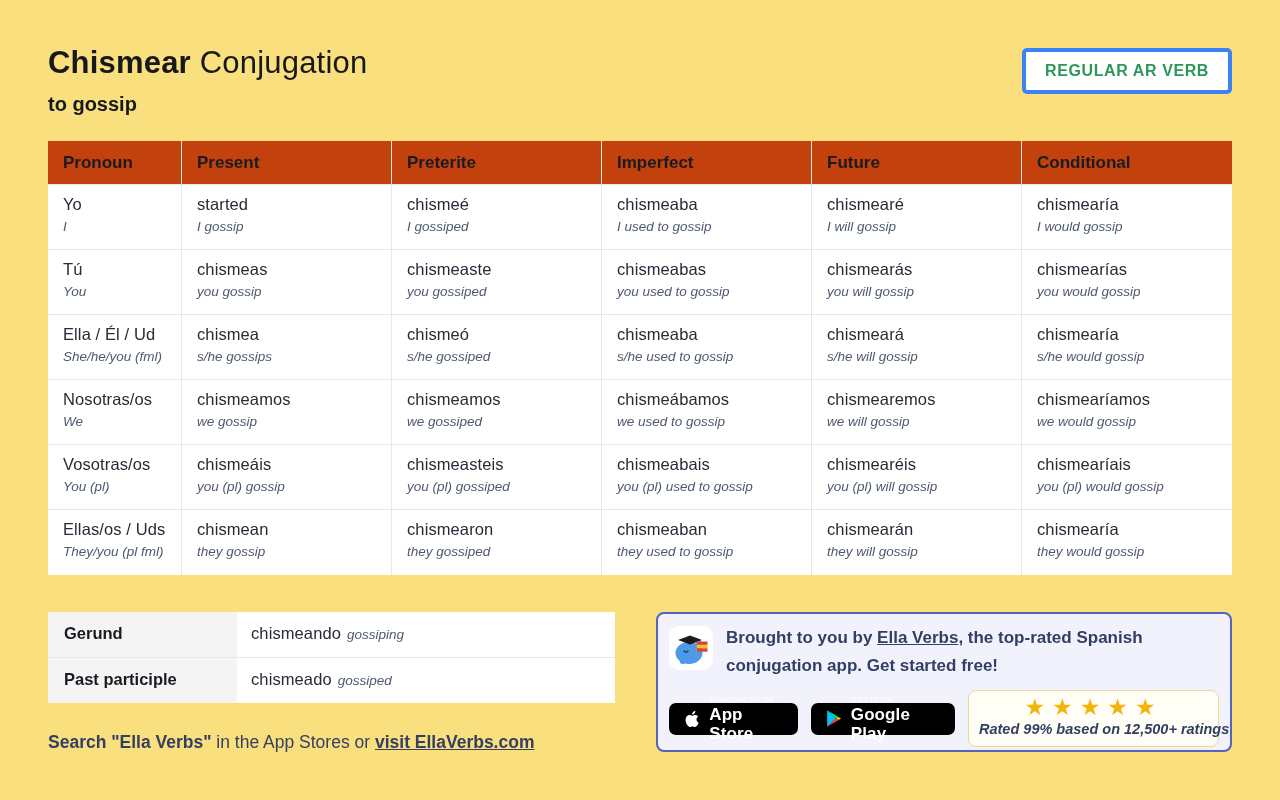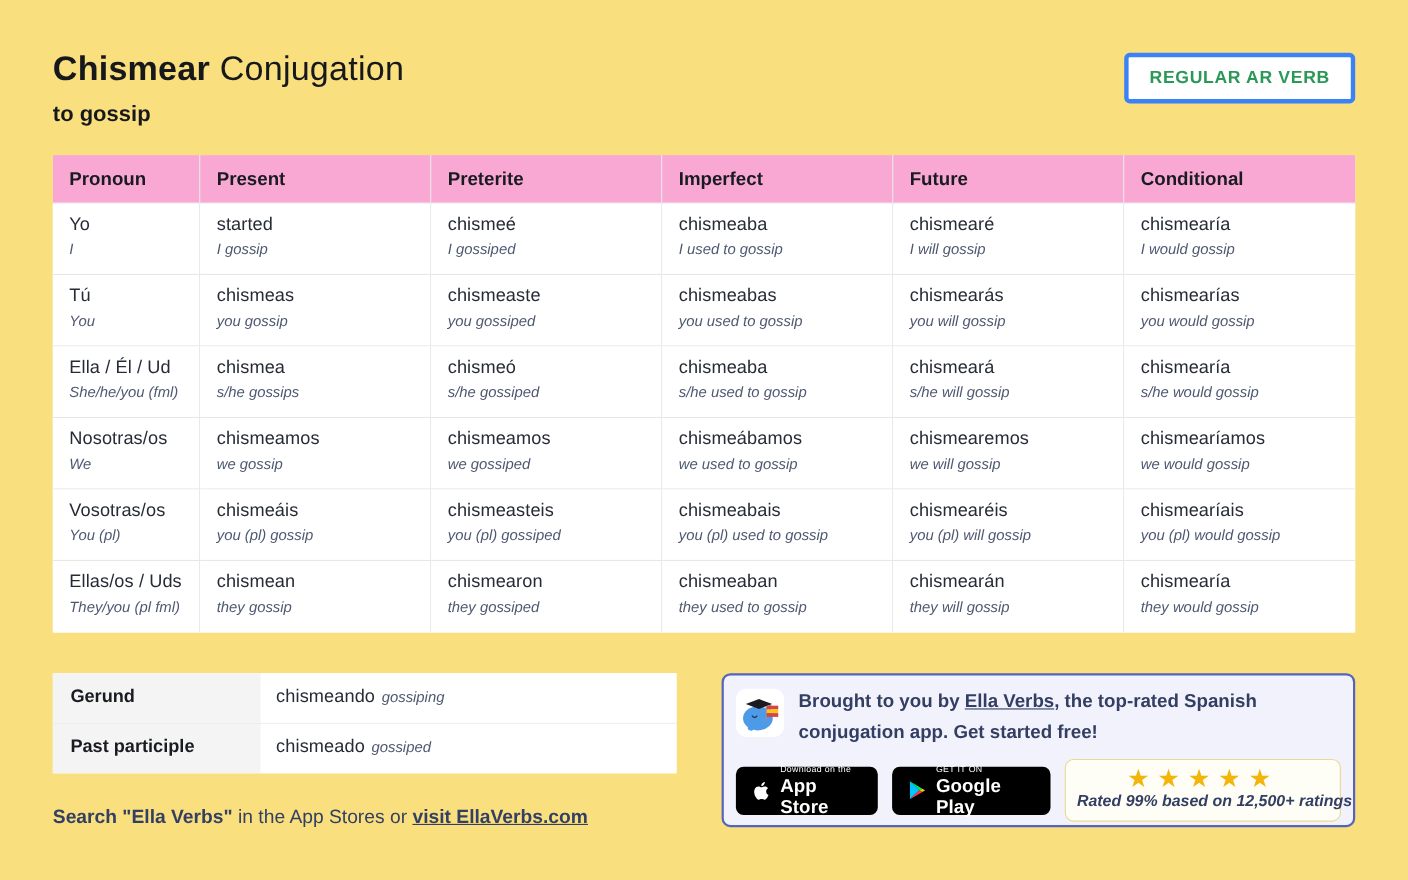--- a/index.html
+++ b/index.html
@@ -13,21 +13,21 @@
   .subtitle{font-size:20px;font-weight:600;color:#17181C;margin-top:11px;}
   .verb-badge{box-sizing:border-box;margin-top:4px;background:#FFFFFF;border:4px solid #3b82f6;border-radius:5px;
     color:#2B9858;font-size:16px;font-weight:700;letter-spacing:.6px;padding:10px 19px;cursor:pointer;}
 
   
   .conj-table{margin-top:25px;width:1184px;background:#FFFFFF;}
   .trow{display:grid;grid-template-columns:134px repeat(5,210px);}
   .tcell{box-sizing:border-box;border-right:1px solid #E7E7E8;border-bottom:1px solid #E7E7E8;padding:10px 15px 0;}
   .trow .tcell:last-child{border-right:none;}
   .trow:last-child .tcell{border-bottom:none;}
-  .thead .tcell{background:#f9a8d4;height:44px;padding:12px 15px 0;font-weight:700;font-size:17px;color:#191B21;}
+  .thead .tcell{background:#c2410c;height:44px;padding:12px 15px 0;font-weight:700;font-size:17px;color:#191B21;}
   .tbody .tcell{height:65px;background:#fff;}
   .form{font-size:16.5px;font-weight:500;color:#262B36;letter-spacing:.1px;}
   .trans{font-size:13.5px;font-style:italic;color:#4E5870;margin-top:5px;}
 
   
   .bottom{display:flex;align-items:flex-start;margin-top:37px;gap:41px;}
   .bottom-left{width:567px;}
   .forms-table{width:567px;background:#fff;}
   .forms-row{display:flex;height:45px;}
   .forms-row + .forms-row{border-top:1px solid #E7E7E8;}
@@ -41,21 +41,21 @@
   .footer-link{color:#343F64;font-weight:800;text-decoration:underline;cursor:pointer;}
 
   
   .promo{box-sizing:border-box;width:576px;height:140px;border:2px solid #5463BE;border-radius:8px;
     background:#F1F2FB;padding:12px 11px;}
   .promo-top{display:flex;gap:13px;align-items:flex-start;}
   .mascot{width:44px;height:44px;flex:0 0 44px;}
   .promo-text{font-size:17px;font-weight:700;color:#333E63;line-height:27.5px;margin-top:-2px;}
   .promo-text .app-name{text-decoration:underline;cursor:pointer;}
   .promo-bottom{display:flex;align-items:center;margin-top:11px;gap:13px;}
-  .store-badge{box-sizing:border-box;height:44px;background:#000;border-radius:7px;display:flex;align-items:center;
+  .store-badge{box-sizing:border-box;height:32px;background:#000;border-radius:7px;display:flex;align-items:center;
     padding:0 13px;gap:8px;color:#fff;cursor:pointer;}
   .badge-lines{display:flex;flex-direction:column;justify-content:center;}
   .badge-small{font-size:8px;letter-spacing:.3px;line-height:10px;}
   .badge-big{font-size:17px;font-weight:600;line-height:19px;letter-spacing:.1px;}
   .rating-box{box-sizing:border-box;margin-left:auto;width:251px;height:57px;background:#FFFEF6;
     border:1px solid #EBD891;border-radius:8px;text-align:center;padding:3px 10px 0;}
   .stars{color:#F2B50C;font-size:23px;letter-spacing:7px;line-height:26px;white-space:nowrap;}
   .rating-text{font-size:14.5px;font-style:italic;font-weight:600;color:#333E63;margin-top:1px;white-space:nowrap;}
 </style>
 </head>

